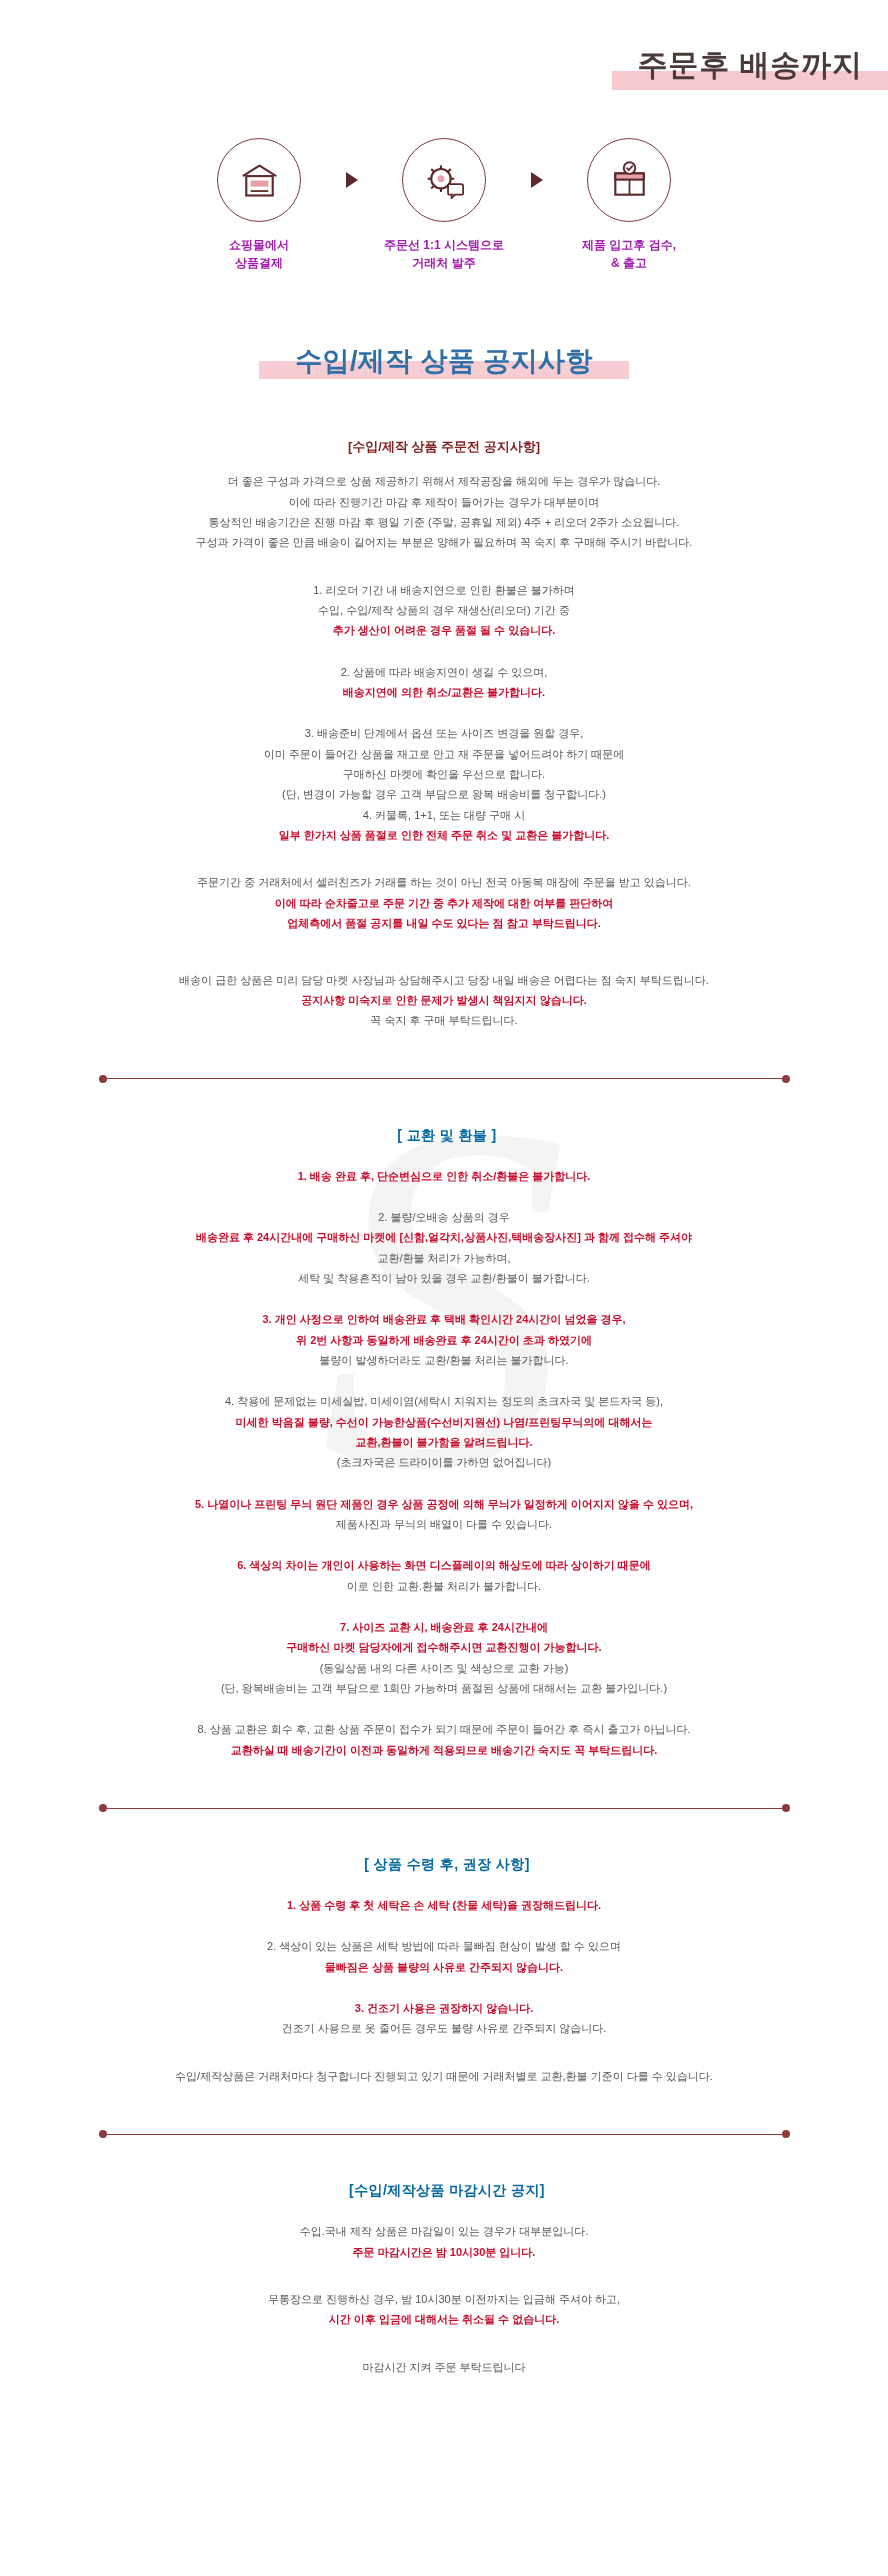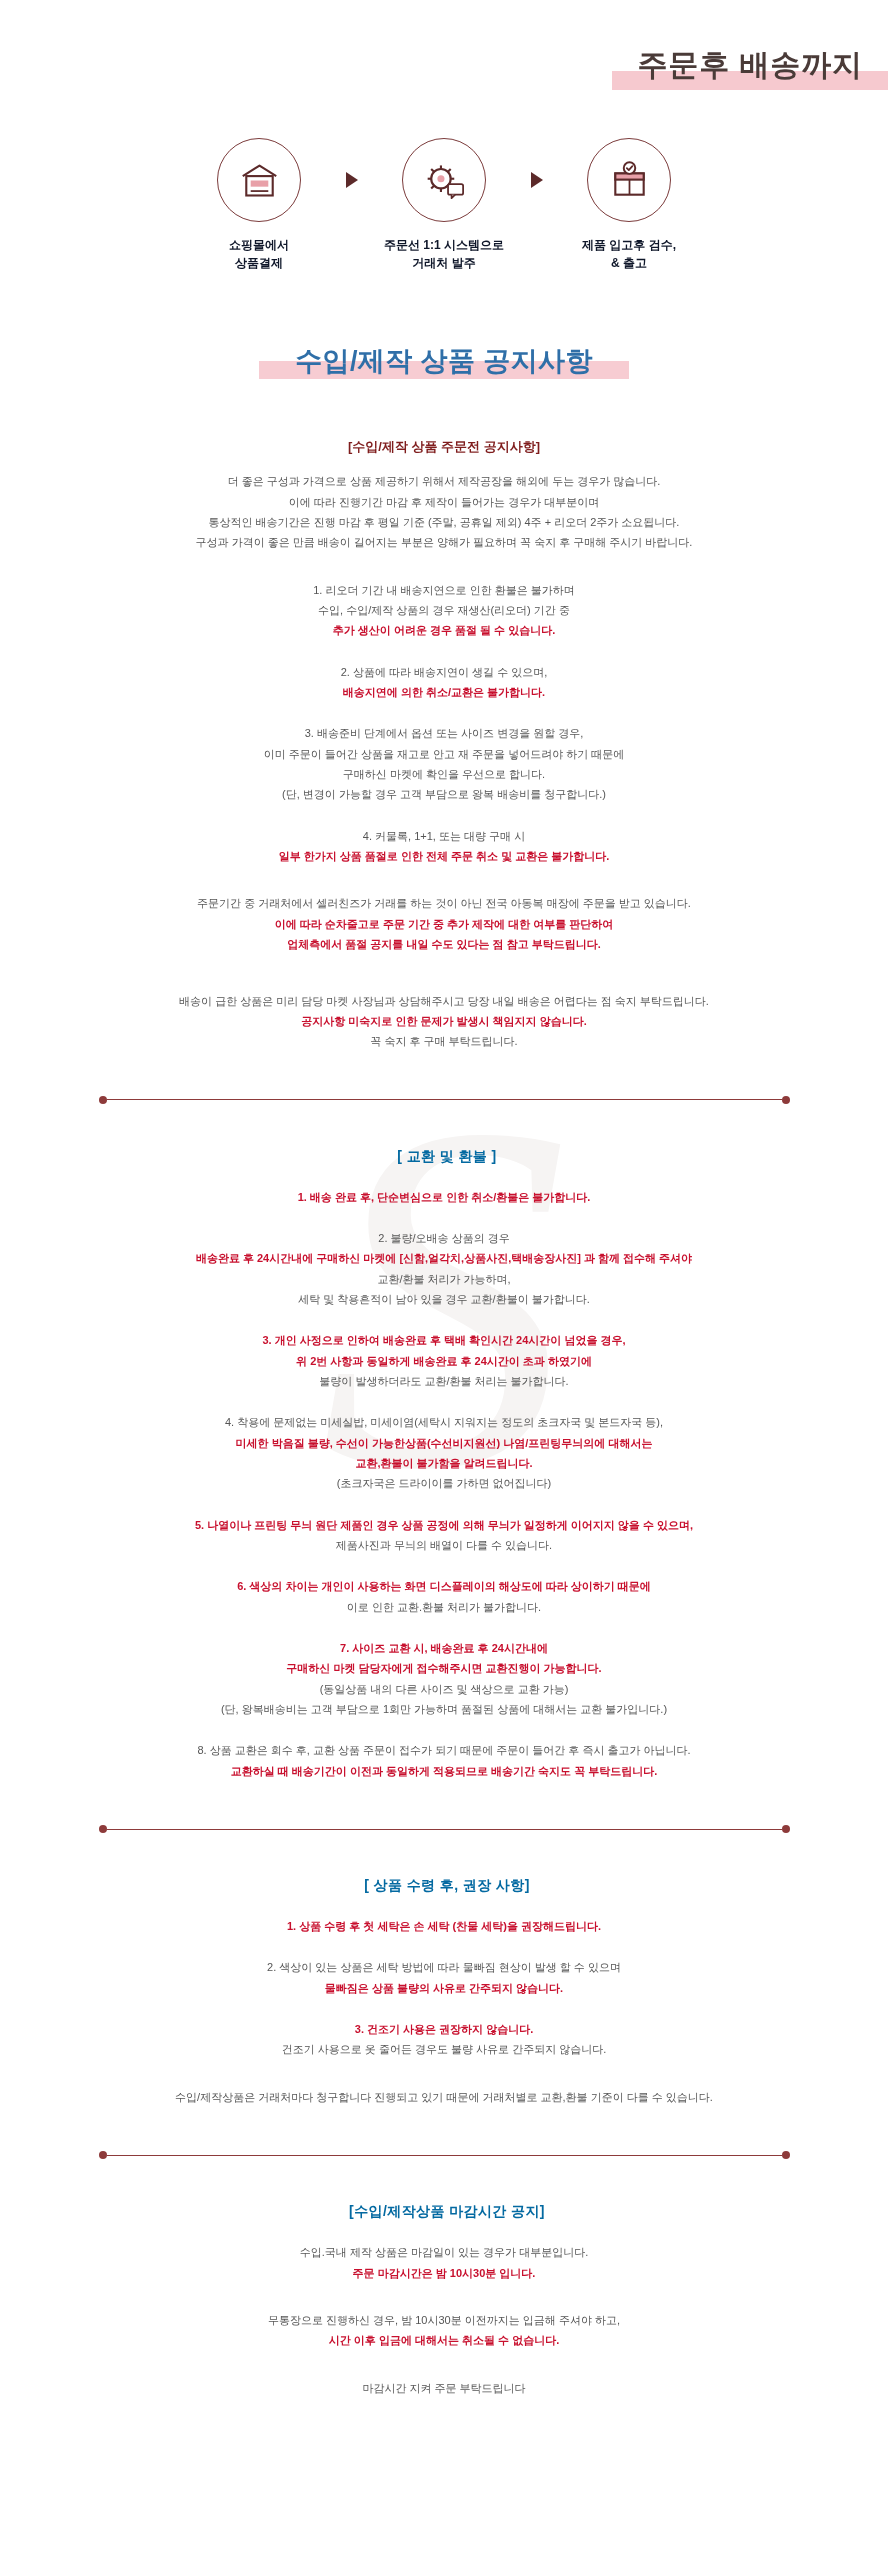--- a/index.html
+++ b/index.html
@@ -89,21 +89,21 @@
     display: flex;
     align-items: center;
     justify-content: center;
     background: #ffffff;
   }
   .circle svg { display: block; }
   .step-label {
     margin-top: 14px;
     font-size: 12px;
     line-height: 1.5;
-    color: #0f172a;
+    color: #a21caf;
     font-weight: bold;
     white-space: pre-line;
   }
   .arrow {
     margin-top: 34px;
     width: 0;
     height: 0;
     border-top: 8px solid transparent;
     border-bottom: 8px solid transparent;
     border-left: 12.4px solid #5c2a2a;
@@ -289,21 +289,21 @@
           <div style="margin-top: 21px;">
             <div>2. 상품에 따라 배송지연이 생길 수 있으며,</div>
             <div class="red">배송지연에 의한 취소/교환은 불가합니다.</div>
           </div>
           <div style="margin-top: 21px;">
             <div>3. 배송준비 단계에서 옵션 또는 사이즈 변경을 원할 경우,</div>
             <div>이미 주문이 들어간 상품을 재고로 안고 재 주문을 넣어드려야 하기 때문에</div>
             <div>구매하신 마켓에 확인을 우선으로 합니다.</div>
             <div>(단, 변경이 가능할 경우 고객 부담으로 왕복 배송비를 청구합니다.)</div>
           </div>
-          <div style="margin-top: 21px;">
+          <div style="">
             <div>4. 커물록, 1+1, 또는 대량 구매 시</div>
             <div class="red">일부 한가지 상품 품절로 인한 전체 주문 취소 및 교환은 불가합니다.</div>
           </div>
         </div>
       <div class="block mt30">
           <div>주문기간 중 거래처에서 셀러친즈가 거래를 하는 것이 아닌 전국 아동복 매장에 주문을 받고 있습니다.</div>
           <div class="red">이에 따라 순차줄고로 주문 기간 중 추가 제작에 대한 여부를 판단하여</div>
           <div class="red">업체측에서 품절 공지를 내일 수도 있다는 점 참고 부탁드립니다.</div>
         </div>
       <div class="block mt40">

